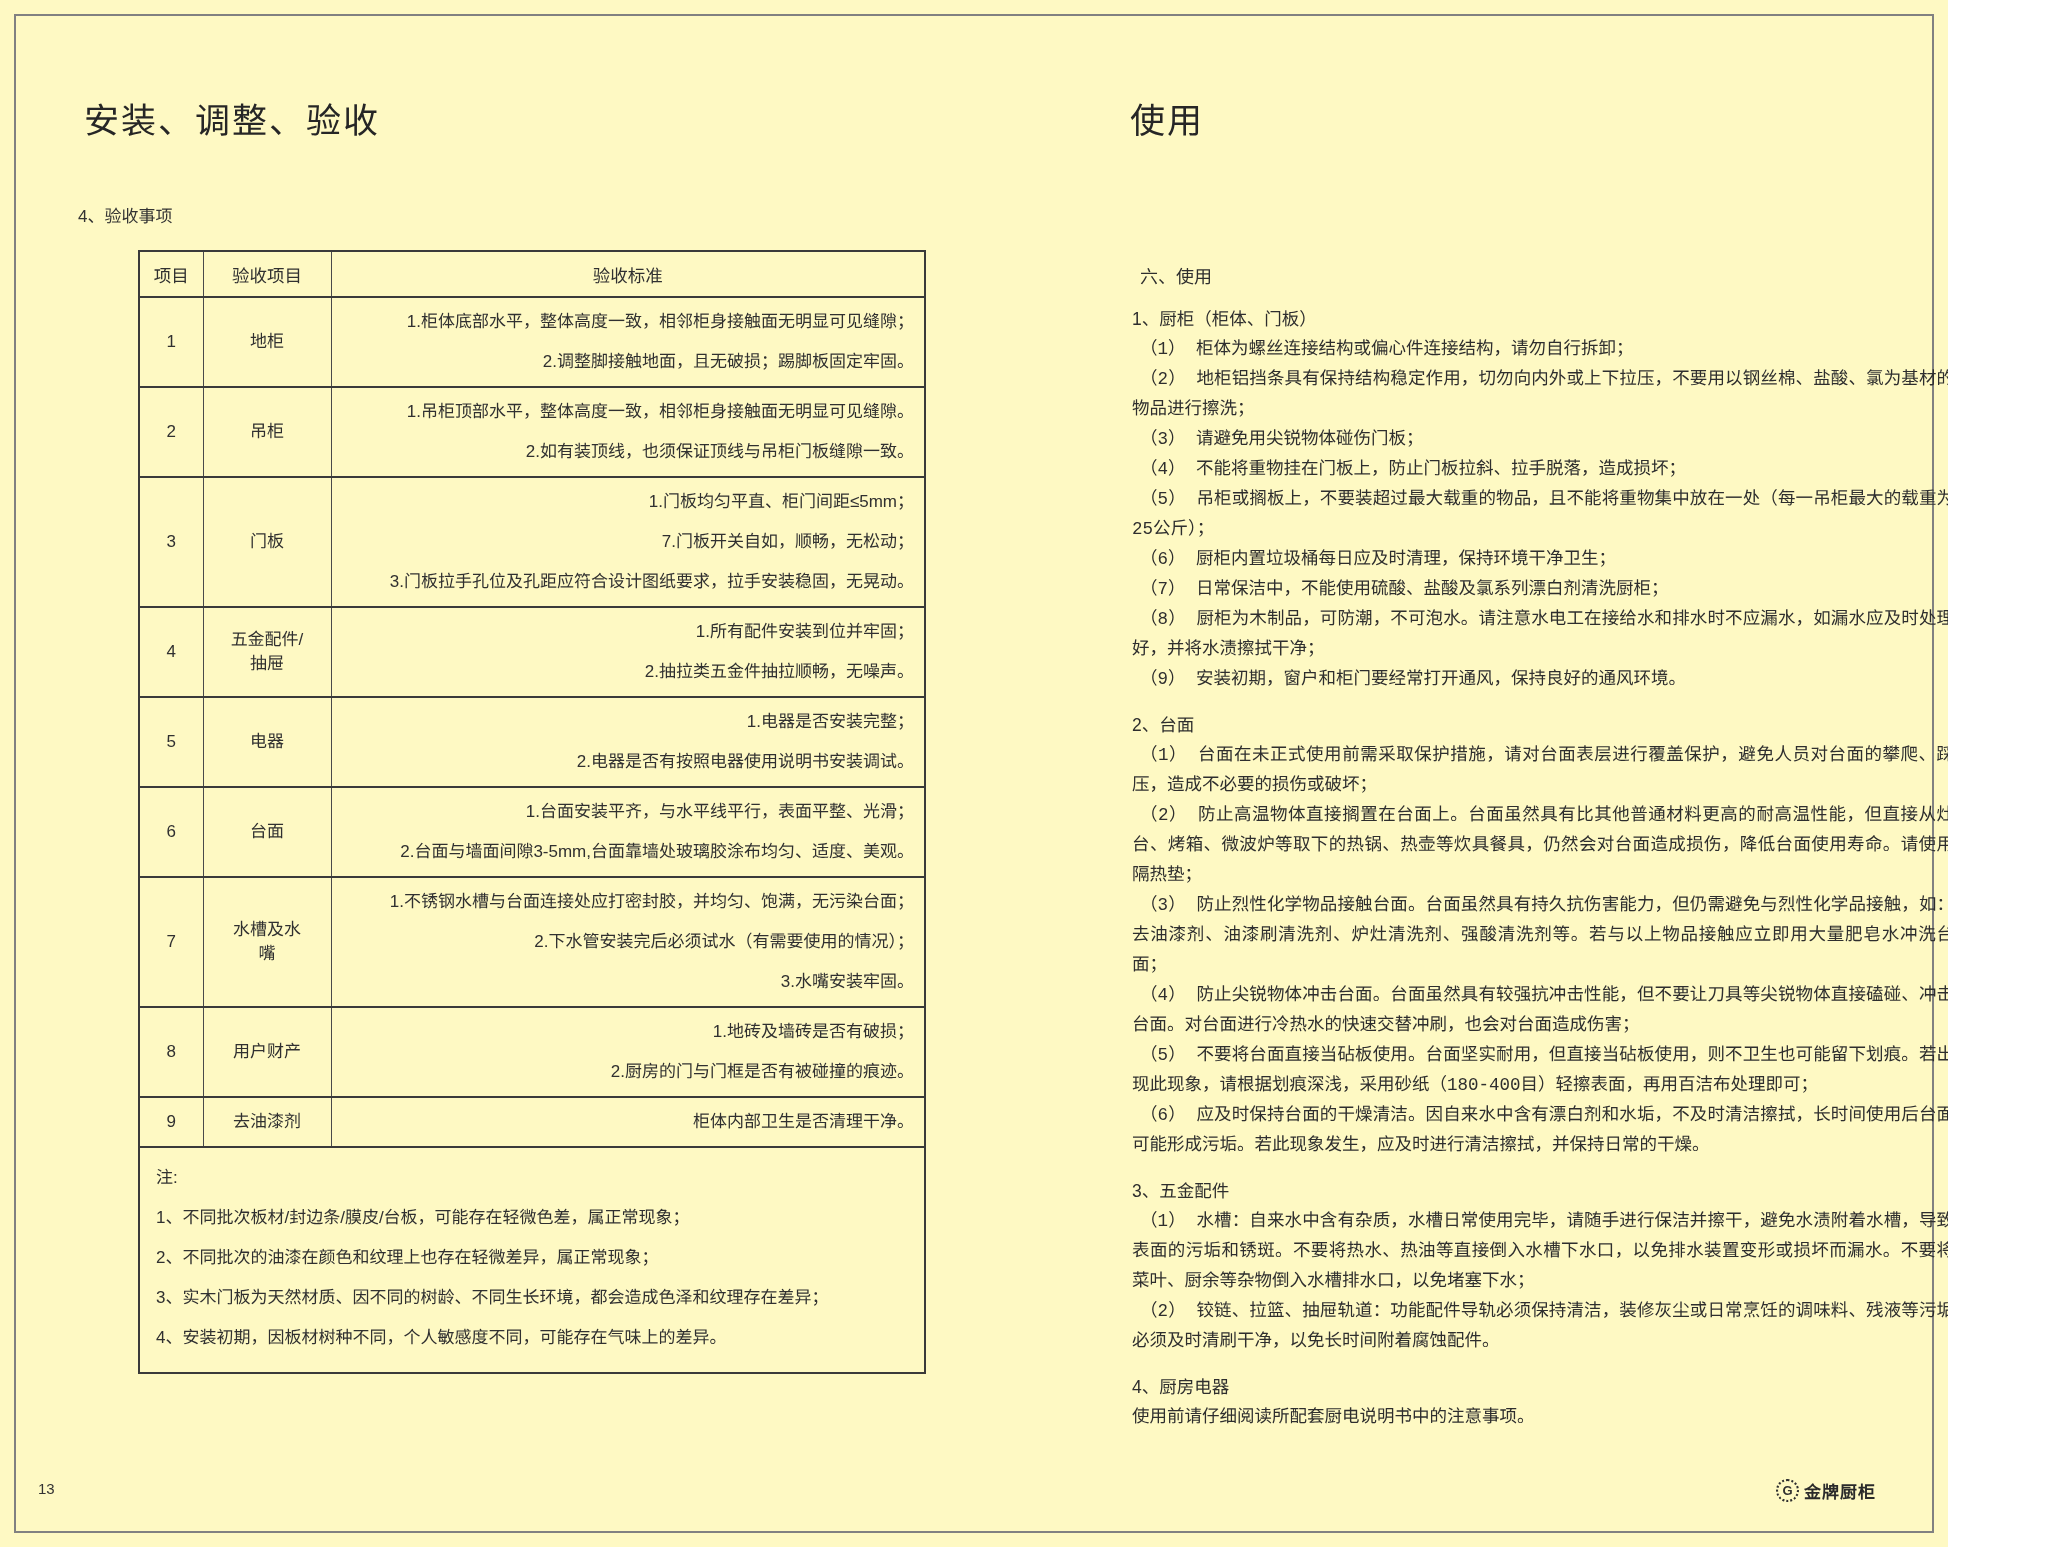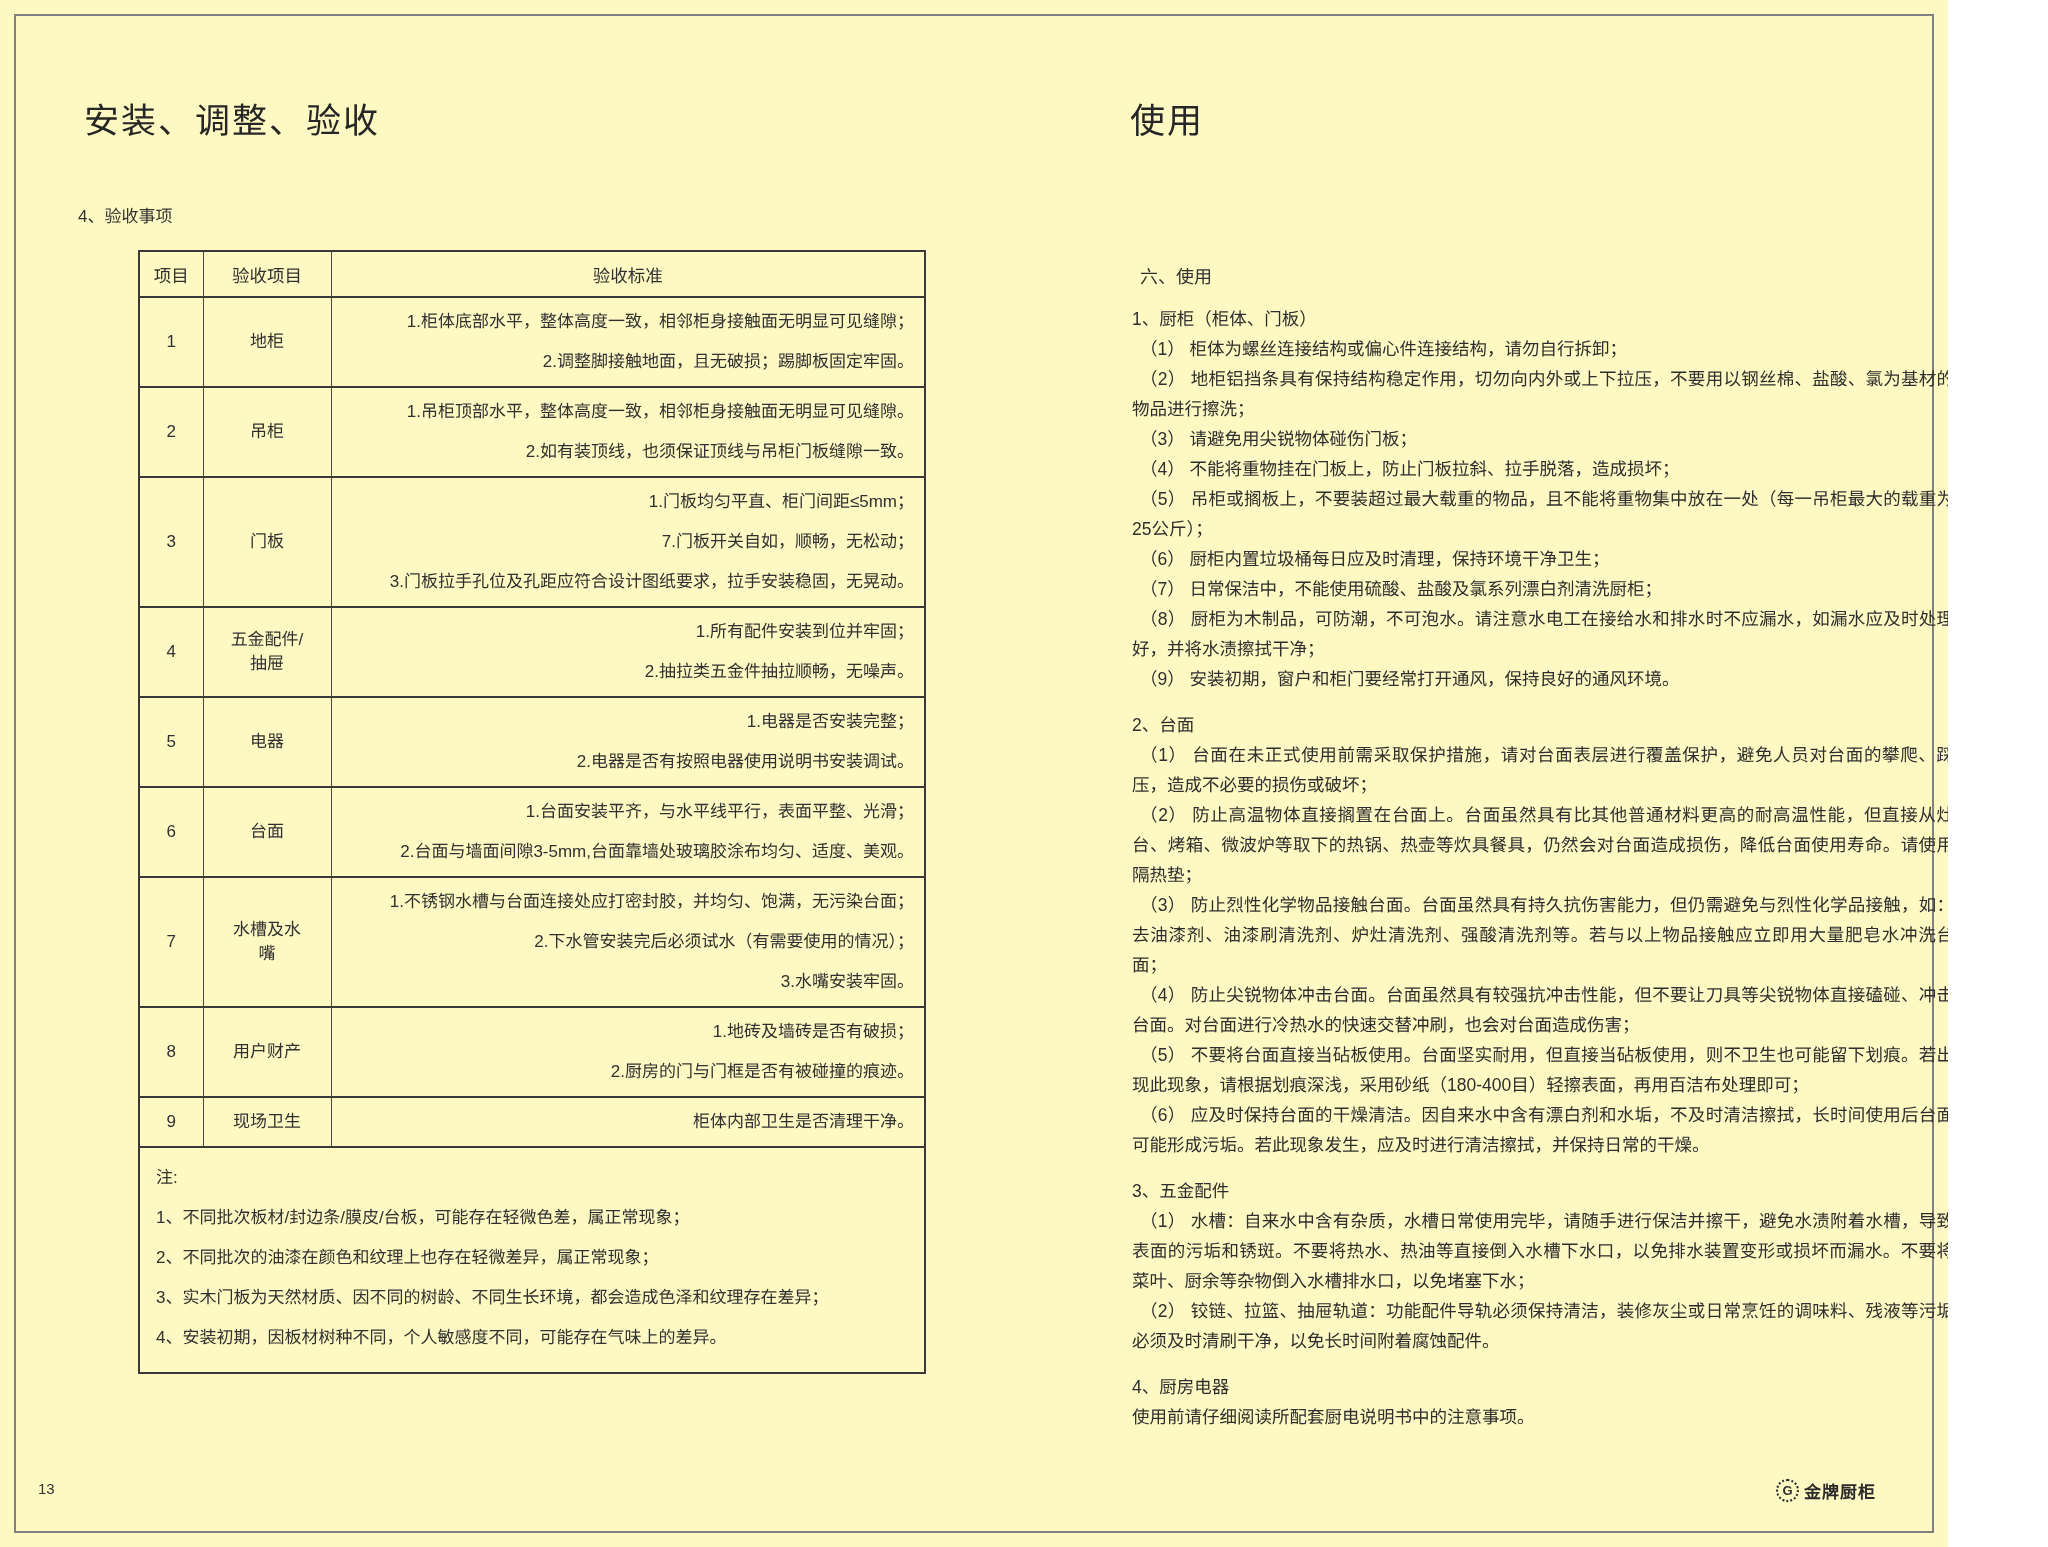--- a/index.html
+++ b/index.html
@@ -25,21 +25,21 @@
   td.c-notes{padding:10px 14px 14px 16px;}
   td.c-notes div{line-height:40px;font-size:17px;text-align:left;}
 
   .page-num{position:absolute;left:38px;top:1480px;font-size:15px;color:#333;}
 
   
   #right-title{left:1130px;top:92px;text-align:center;}
   .rbody{position:absolute;left:1132px;top:262px;width:822px;font-size:17.5px;color:#2e2e2e;}
   .rsec{font-size:18px;margin:0 0 10px 8px;}
   .blk-head{margin:16px 0 0 0;line-height:30px;}
-  .rbody p{margin:0;line-height:30px;text-align:justify;text-indent:8px;}
+  .rbody p{margin:0;line-height:30px;text-align:justify;text-indent:8px;font-family:Liberation Mono, monospace;}
   .rbody p.noindent{text-indent:0;}
 
   .brand{position:absolute;right:72px;top:1478px;display:flex;align-items:center;gap:5px;}
   .g-badge{display:inline-flex;align-items:center;justify-content:center;width:19px;height:19px;
     border:2.5px dotted #2f2f2f;border-radius:50%;font-size:13px;font-weight:bold;color:#2f2f2f;line-height:1;}
   .brand-name{font-size:17px;font-weight:bold;color:#2a2a2a;letter-spacing:1px;}
 </style>
 </head>
 <body>
 
@@ -142,21 +142,21 @@
             <div>用户财产</div>
           </td>
         <td class="c-std">
           <div>1.地砖及墙砖是否有破损；</div>
           <div>2.厨房的门与门框是否有被碰撞的痕迹。</div>
         </td>
       </tr>
       <tr>
         <td class="c-no">9</td>
         <td class="c-item">
-            <div>现场卫生</div>
+            <div>去油漆剂</div>
           </td>
         <td class="c-std">
           <div>柜体内部卫生是否清理干净。</div>
         </td>
       </tr>
       <tr>
         <td class="c-notes" colspan="3">
           <div>注:</div>
           <div>1、不同批次板材/封边条/膜皮/台板，可能存在轻微色差，属正常现象；</div>
           <div>2、不同批次的油漆在颜色和纹理上也存在轻微差异，属正常现象；</div>

